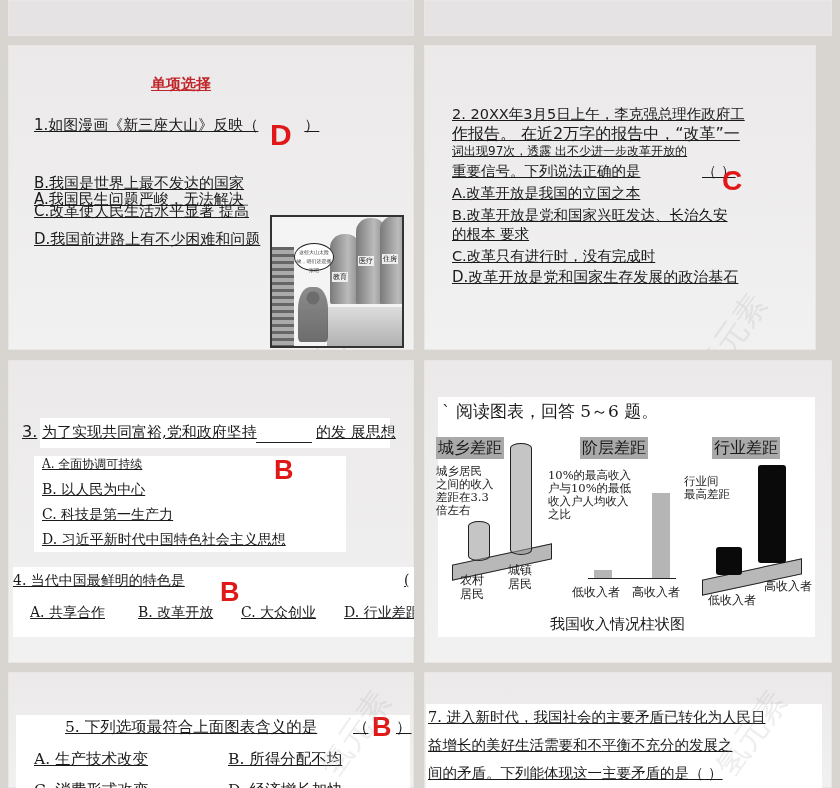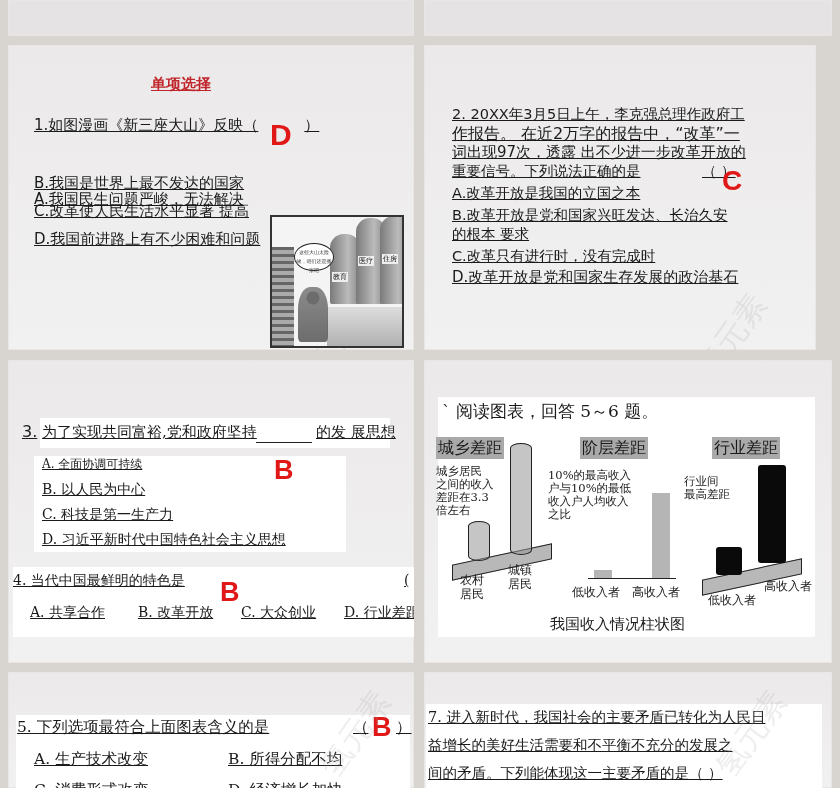--- a/index.html
+++ b/index.html
@@ -95,21 +95,21 @@
       <span>住房</span>
     </div>
   <div class="cliff"></div>
   <div class="bubble">这些大山太险峻，咱们还是搬家吧</div>
   <div class="figure"></div>
 </div>
 
 <div class="slide" style="left:424px; top:45px; width:392px; height:305px;">
   <div class="txt sans" style="left:28px; top:60px; font-size:14.5px;">2. 20XX年3月5日上午，李克强总理作政府工</div>
   <div class="txt sans" style="left:28px; top:79px; font-size:16px;">作报告。 在近2万字的报告中，“改革”一</div>
-  <div class="txt sans" style="left:28px; top:98px; font-size:15px;">词出现97次，透露 出不少进一步改革开放的</div>
+  <div class="txt sans" style="left:28px; top:98px; font-size:12px;">词出现97次，透露 出不少进一步改革开放的</div>
   <div class="txt sans" style="left:28px; top:117px; font-size:14.5px;">重要信号。下列说法正确的是</div>
   <div class="txt sans" style="left:278px; top:117px; font-size:14.5px;">（          ）</div>
   <div class="answer" style="left:298px; top:120px; font-size:28px;">C</div>
   <div class="txt sans" style="left:28px; top:139px; font-size:14.5px;">A.改革开放是我国的立国之本</div>
   <div class="txt sans" style="left:28px; top:161px; font-size:14.5px;">B.改革开放是党和国家兴旺发达、长治久安</div>
   <div class="txt sans" style="left:28px; top:180px; font-size:14.5px;">的根本 要求</div>
   <div class="txt sans" style="left:28px; top:202px; font-size:14.5px;">C.改革只有进行时，没有完成时</div>
   <div class="txt sans" style="left:28px; top:223px; font-size:15px;">D.改革开放是党和国家生存发展的政治基石</div>
   <div class="watermark" style="left:260px; top:270px;">氢元素</div>
 </div>
@@ -177,21 +177,21 @@
   <div class="blk" style="left:278px; top:150px; width:26px; height:28px;"></div>
   <div class="blk" style="left:320px; top:68px; width:28px; height:98px;"></div>
   <div class="axlbl" style="left:270px; top:196px;">低收入者</div>
   <div class="axlbl" style="left:326px; top:182px;">高收入者</div>
 
   <div class="caption" style="left:112px; top:218px;">我国收入情况柱状图</div>
 </div>
 
 <div class="slide" style="left:8px; top:672px; width:406px; height:116px;">
   <div class="whitebox" style="left:8px; top:43px; width:394px; height:80px;"></div>
-  <div class="txt serif" style="left:9px; top:45px; font-size:15.5px;">5. 下列选项最符合上面图表含义的是</div>
+  <div class="txt serif" style="left:9px; top:45px; font-size:15.5px;padding-left:48px;">5. 下列选项最符合上面图表含义的是</div>
   <div class="txt serif" style="left:345px; top:45px; font-size:15.5px;">（</div>
   <div class="answer" style="left:364px; top:40px; font-size:27px;">B</div>
   <div class="txt serif" style="left:388px; top:45px; font-size:15.5px;">）</div>
   <div class="txt serif" style="left:26px; top:77px; font-size:15.5px;">A. 生产技术改变</div>
   <div class="txt serif" style="left:220px; top:77px; font-size:15.5px;">B. 所得分配不均</div>
   <div class="txt serif" style="left:26px; top:108px; font-size:15.5px;">C. 消费形式改变</div>
   <div class="txt serif" style="left:220px; top:108px; font-size:15.5px;">D. 经济增长加快</div>
   <div class="watermark" style="left:300px; top:40px;">氢元素</div>
 </div>
 

